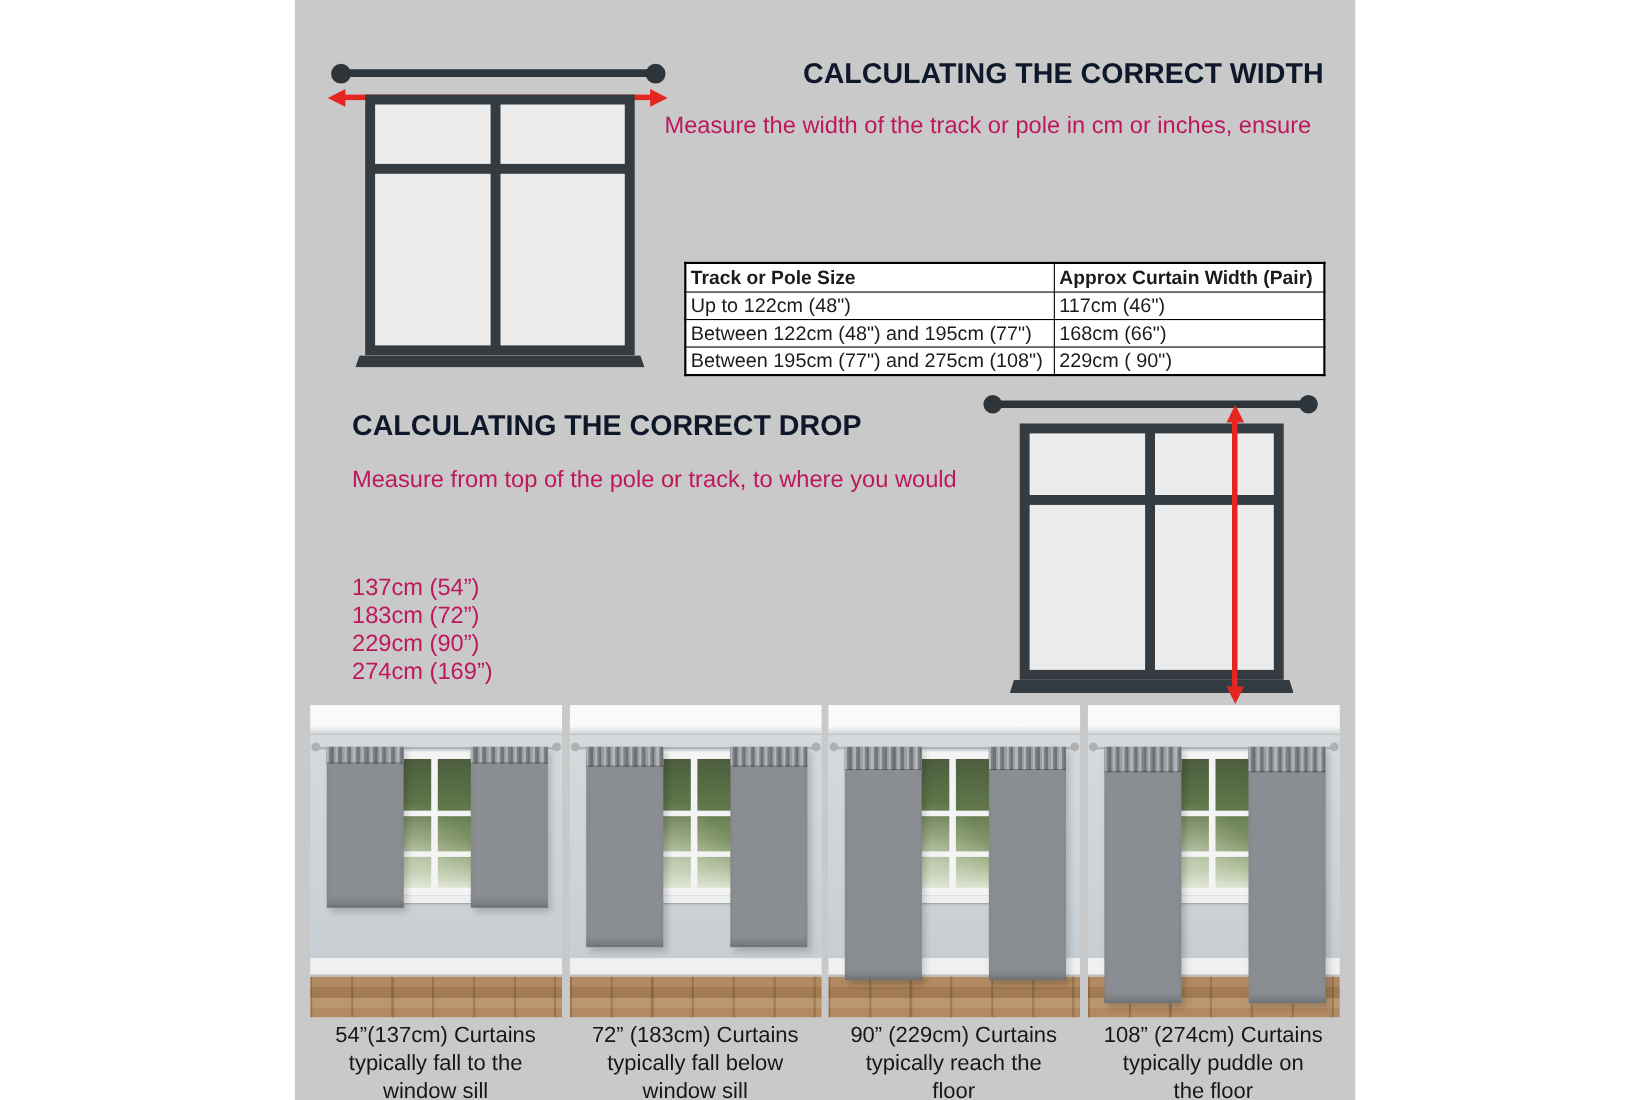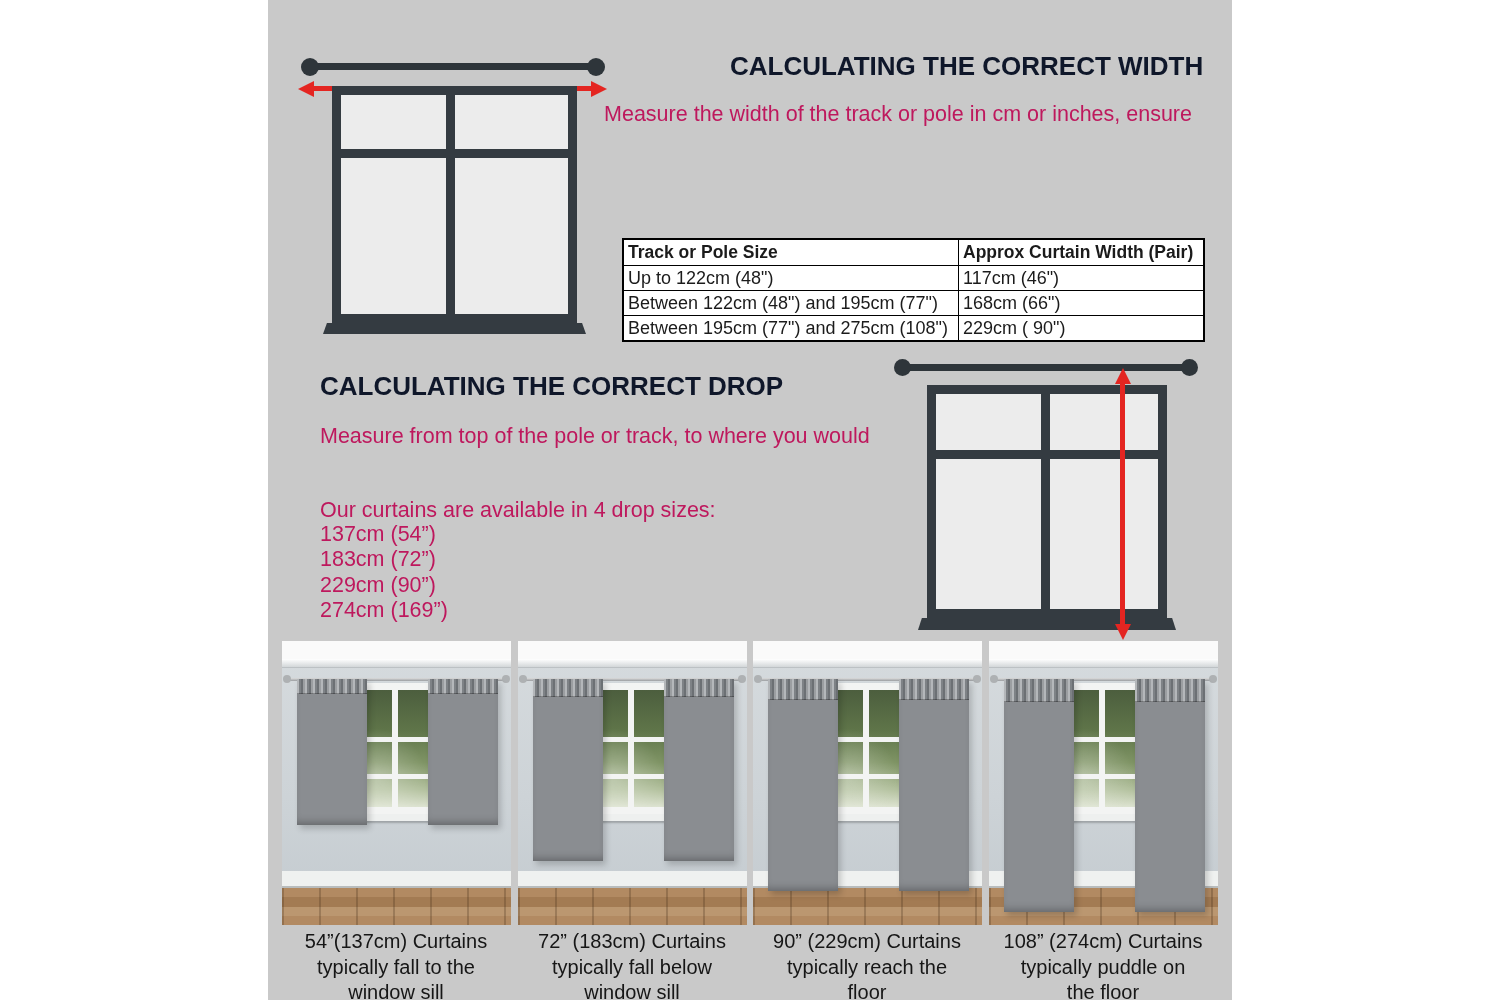--- a/index.html
+++ b/index.html
@@ -132,21 +132,20 @@
       </tr>
       <tr>
         <td>Between 195cm (77") and 275cm (108")</td>
         <td>229cm ( 90")</td>
       </tr>
     </tbody>
   </table>
 
   <div class="h1" style="left:320px;top:371px;">CALCULATING THE CORRECT DROP</div>
   <div class="txt" style="left:320px;top:423px;">Measure from top of the pole or track, to where you would</div>
-  <div class="txt" style="left:320px;top:497px;">Our curtains are available in 4 drop sizes:</div>
   <div class="txt" style="left:320px;top:522px;line-height:25.4px;">
     <div>137cm (54”)</div>
     <div>183cm (72”)</div>
     <div>229cm (90”)</div>
     <div>274cm (169”)</div>
   </div>
 
   <div class="dpole" style="left:905px;top:364px;width:282px;height:7px;"></div>
   <div class="dfinial" style="left:894px;top:359px;width:17px;height:17px;"></div>
   <div class="dfinial" style="left:1181px;top:359px;width:17px;height:17px;"></div>

